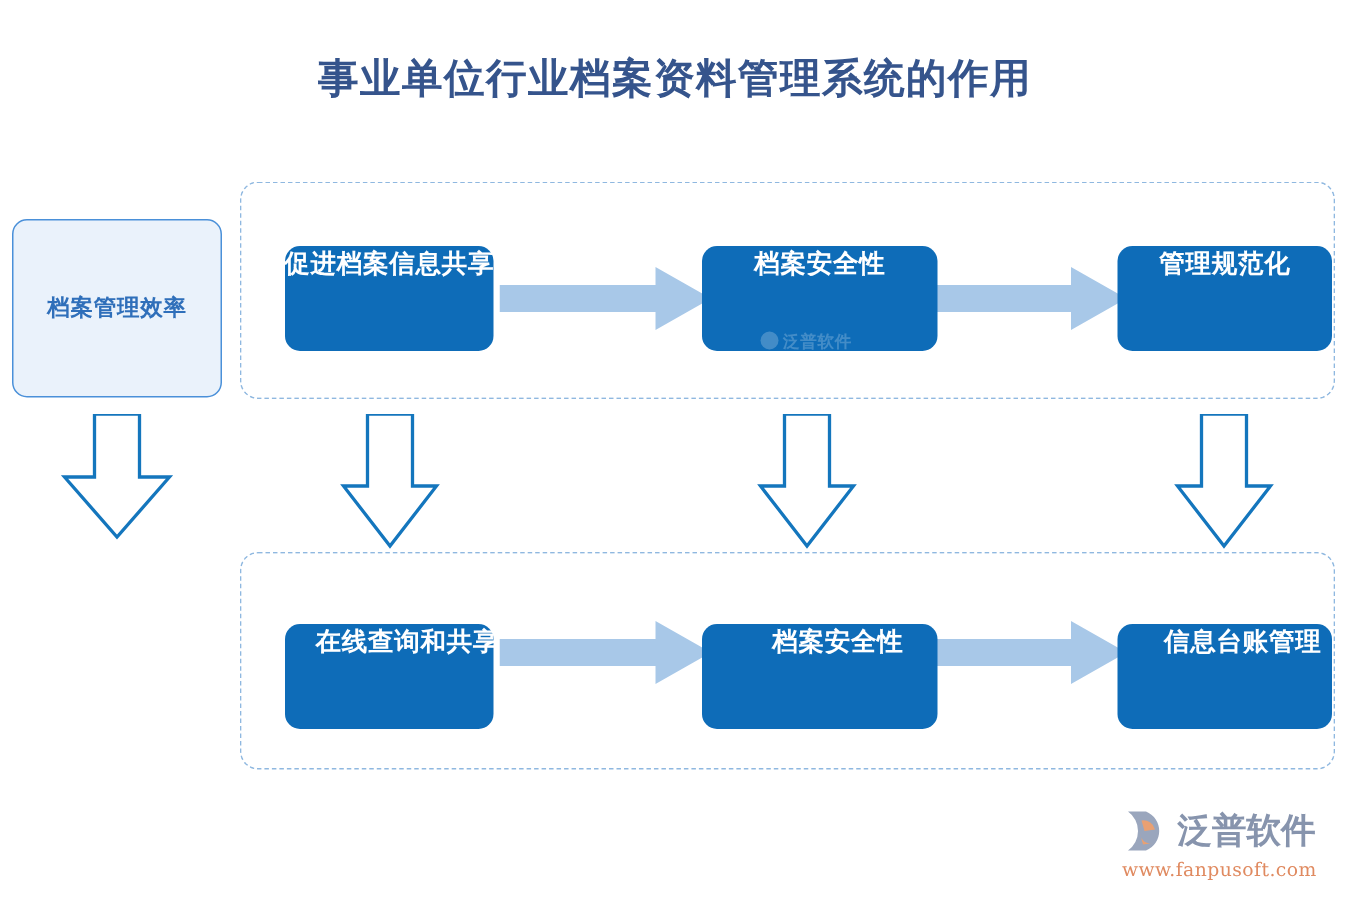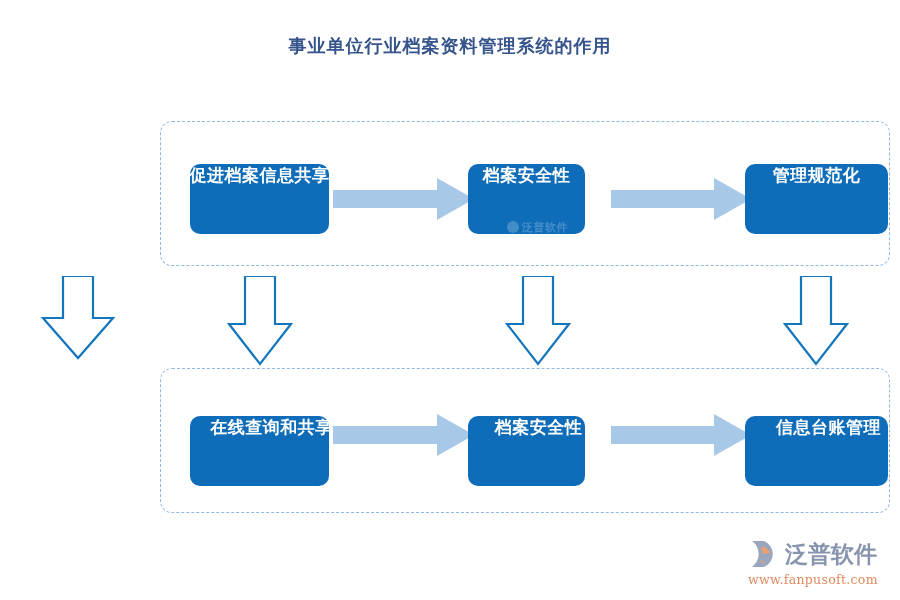--- a/index.html
+++ b/index.html
@@ -20,21 +20,21 @@
     background: #ffffff;
   }
 
   
   .page-title {
     position: absolute;
     left: 0;
     top: 34px;
     width: 900px;
     text-align: center;
-    font-size: 18px;
+    font-size: 27px;
     font-weight: bold;
     color: #35548c;
     letter-spacing: 1px;
     white-space: nowrap;
   }
 
   
   .group-box {
     position: absolute;
     border: 1.5px dashed #8fb8e0;
@@ -74,21 +74,21 @@
     color: #ffffff;
     font-size: 17px;
     font-weight: bold;
     letter-spacing: 0.5px;
     white-space: nowrap;
     z-index: 3;
   }
   .row-top    { top: 164px; height: 70px; }
   .row-bottom { top: 416px; height: 70px; padding-left: 24px; }
   .col-1 { left: 190px; width: 139px; }
-  .col-2 { left: 468px; width: 117px; }
+  .col-2 { left: 468px; width: 157px; }
   .col-3 { left: 745px; width: 143px; }
 
   
   .h-arrow {
     position: absolute;
     z-index: 2;
   }
   .h-arrow svg { display: block; }
 
   #h-arrow-t1 { left: 333px; top: 178px; }
@@ -172,20 +172,23 @@
 </head>
 <body>
 
 <div id="stage">
 
   <div class="page-title">事业单位行业档案资料管理系统的作用</div>
 
   <div class="group-box" id="group-top"></div>
   <div class="group-box" id="group-bottom"></div>
 
+  <div class="side-card" id="side-card-1">
+    <span>档案管理效率</span>
+  </div>
 
   <div class="proc-box row-top col-1">
     <span>促进档案信息共享</span>
   </div>
   <div class="proc-box row-top col-2">
     <span>档案安全性</span>
   </div>
   <div class="proc-box row-top col-3">
     <span>管理规范化</span>
   </div>

